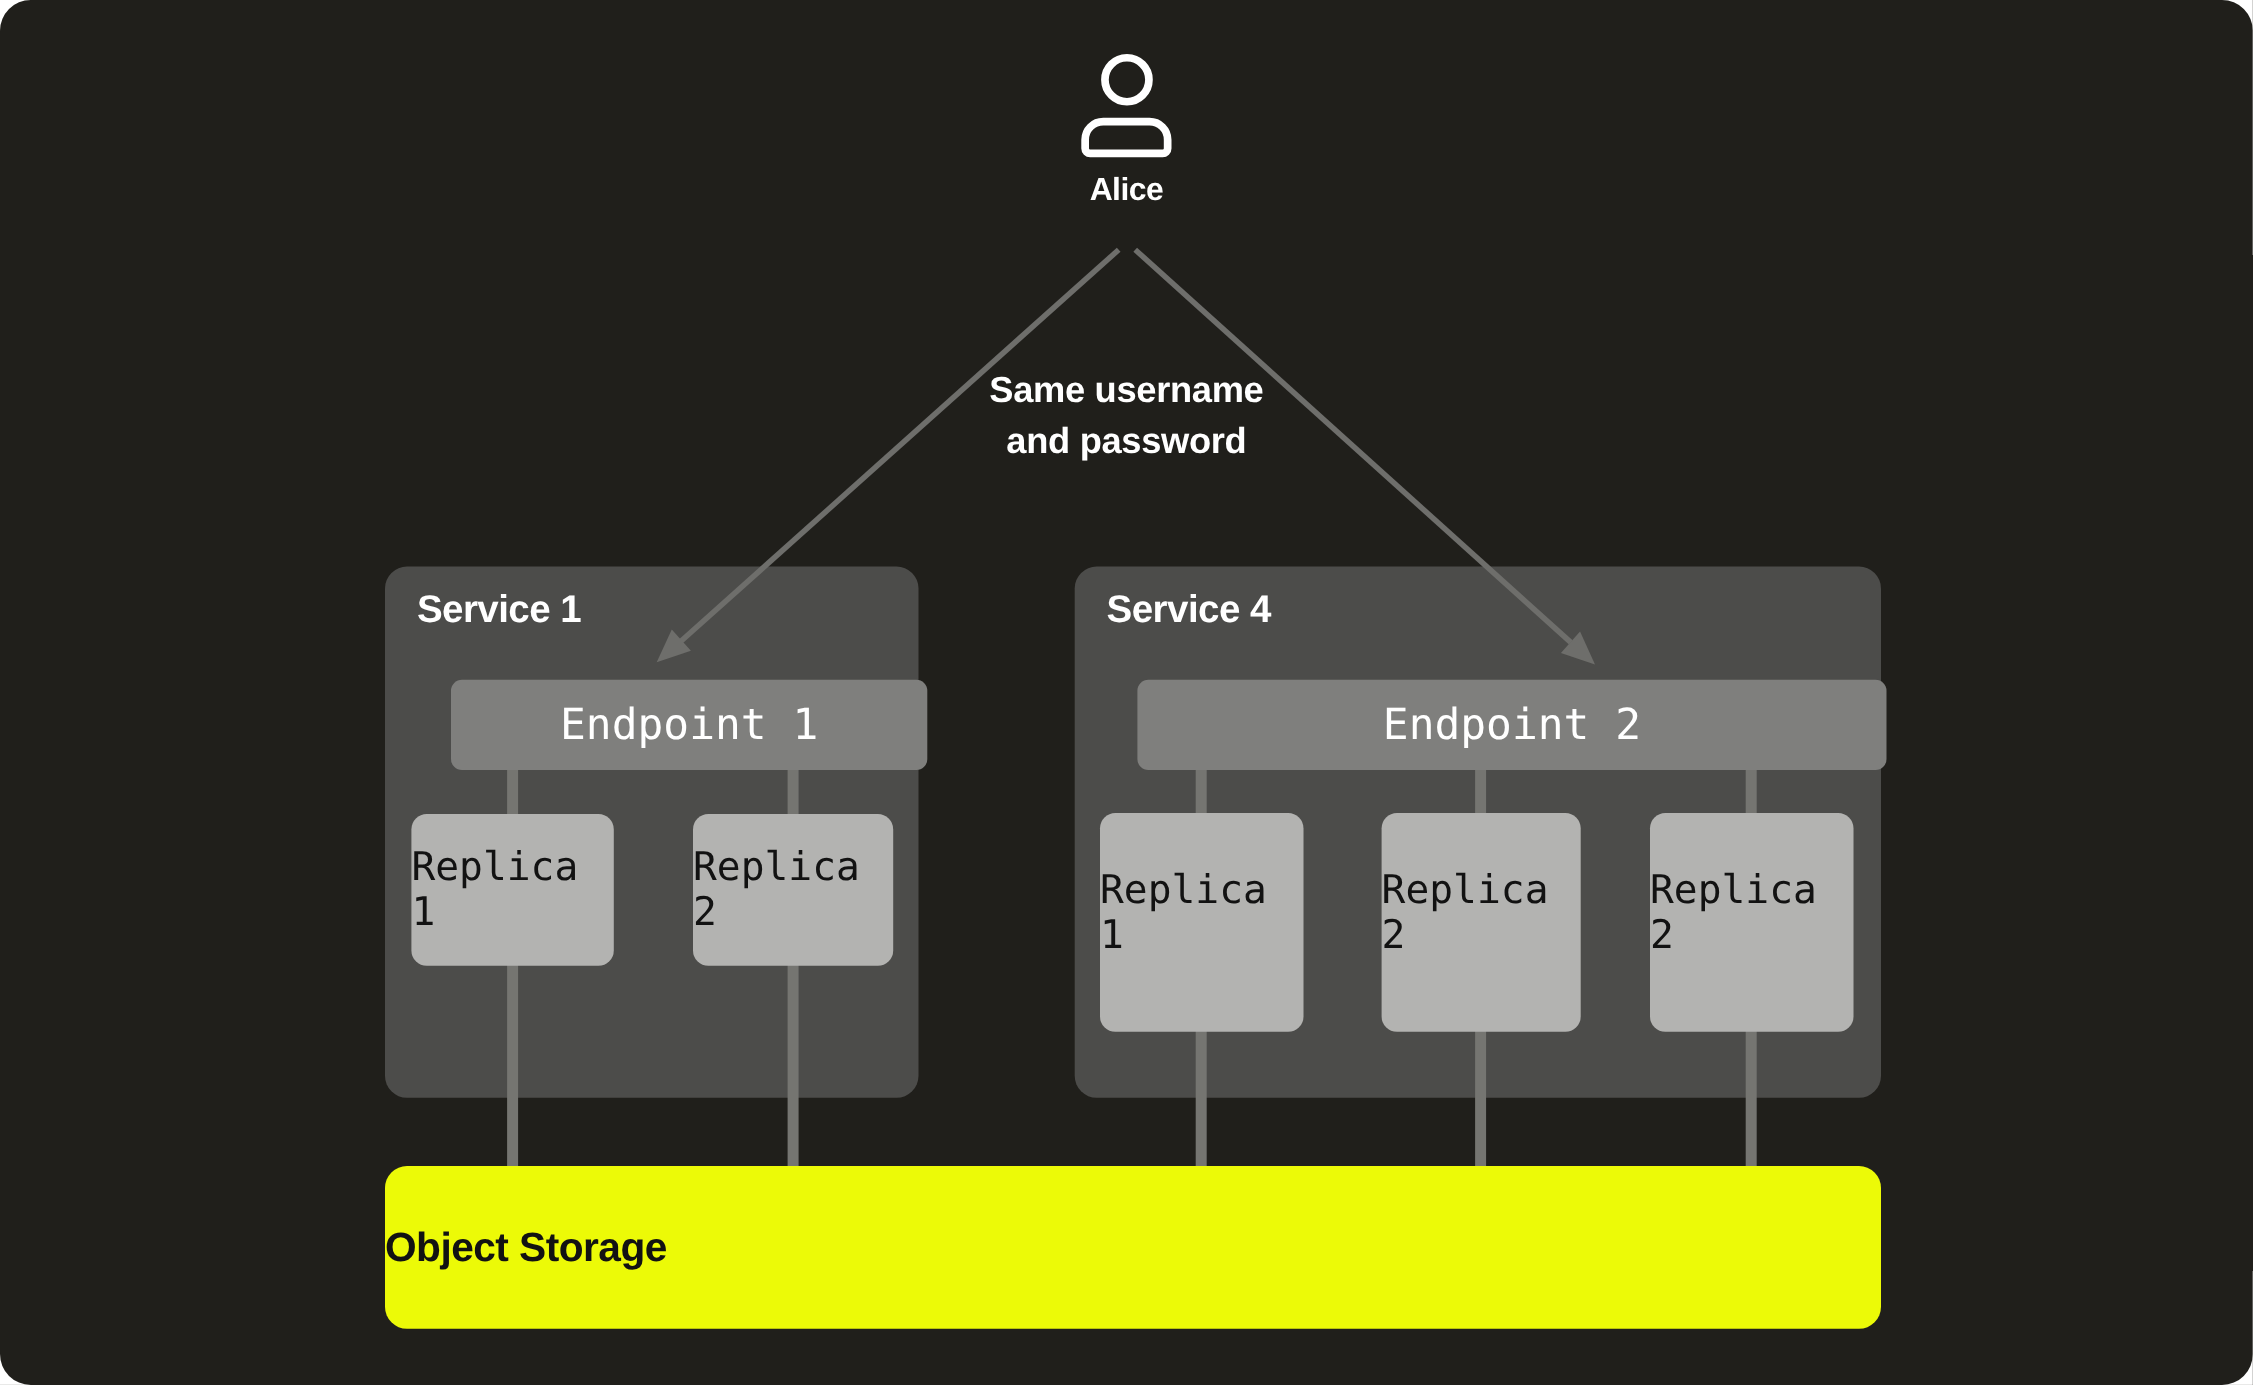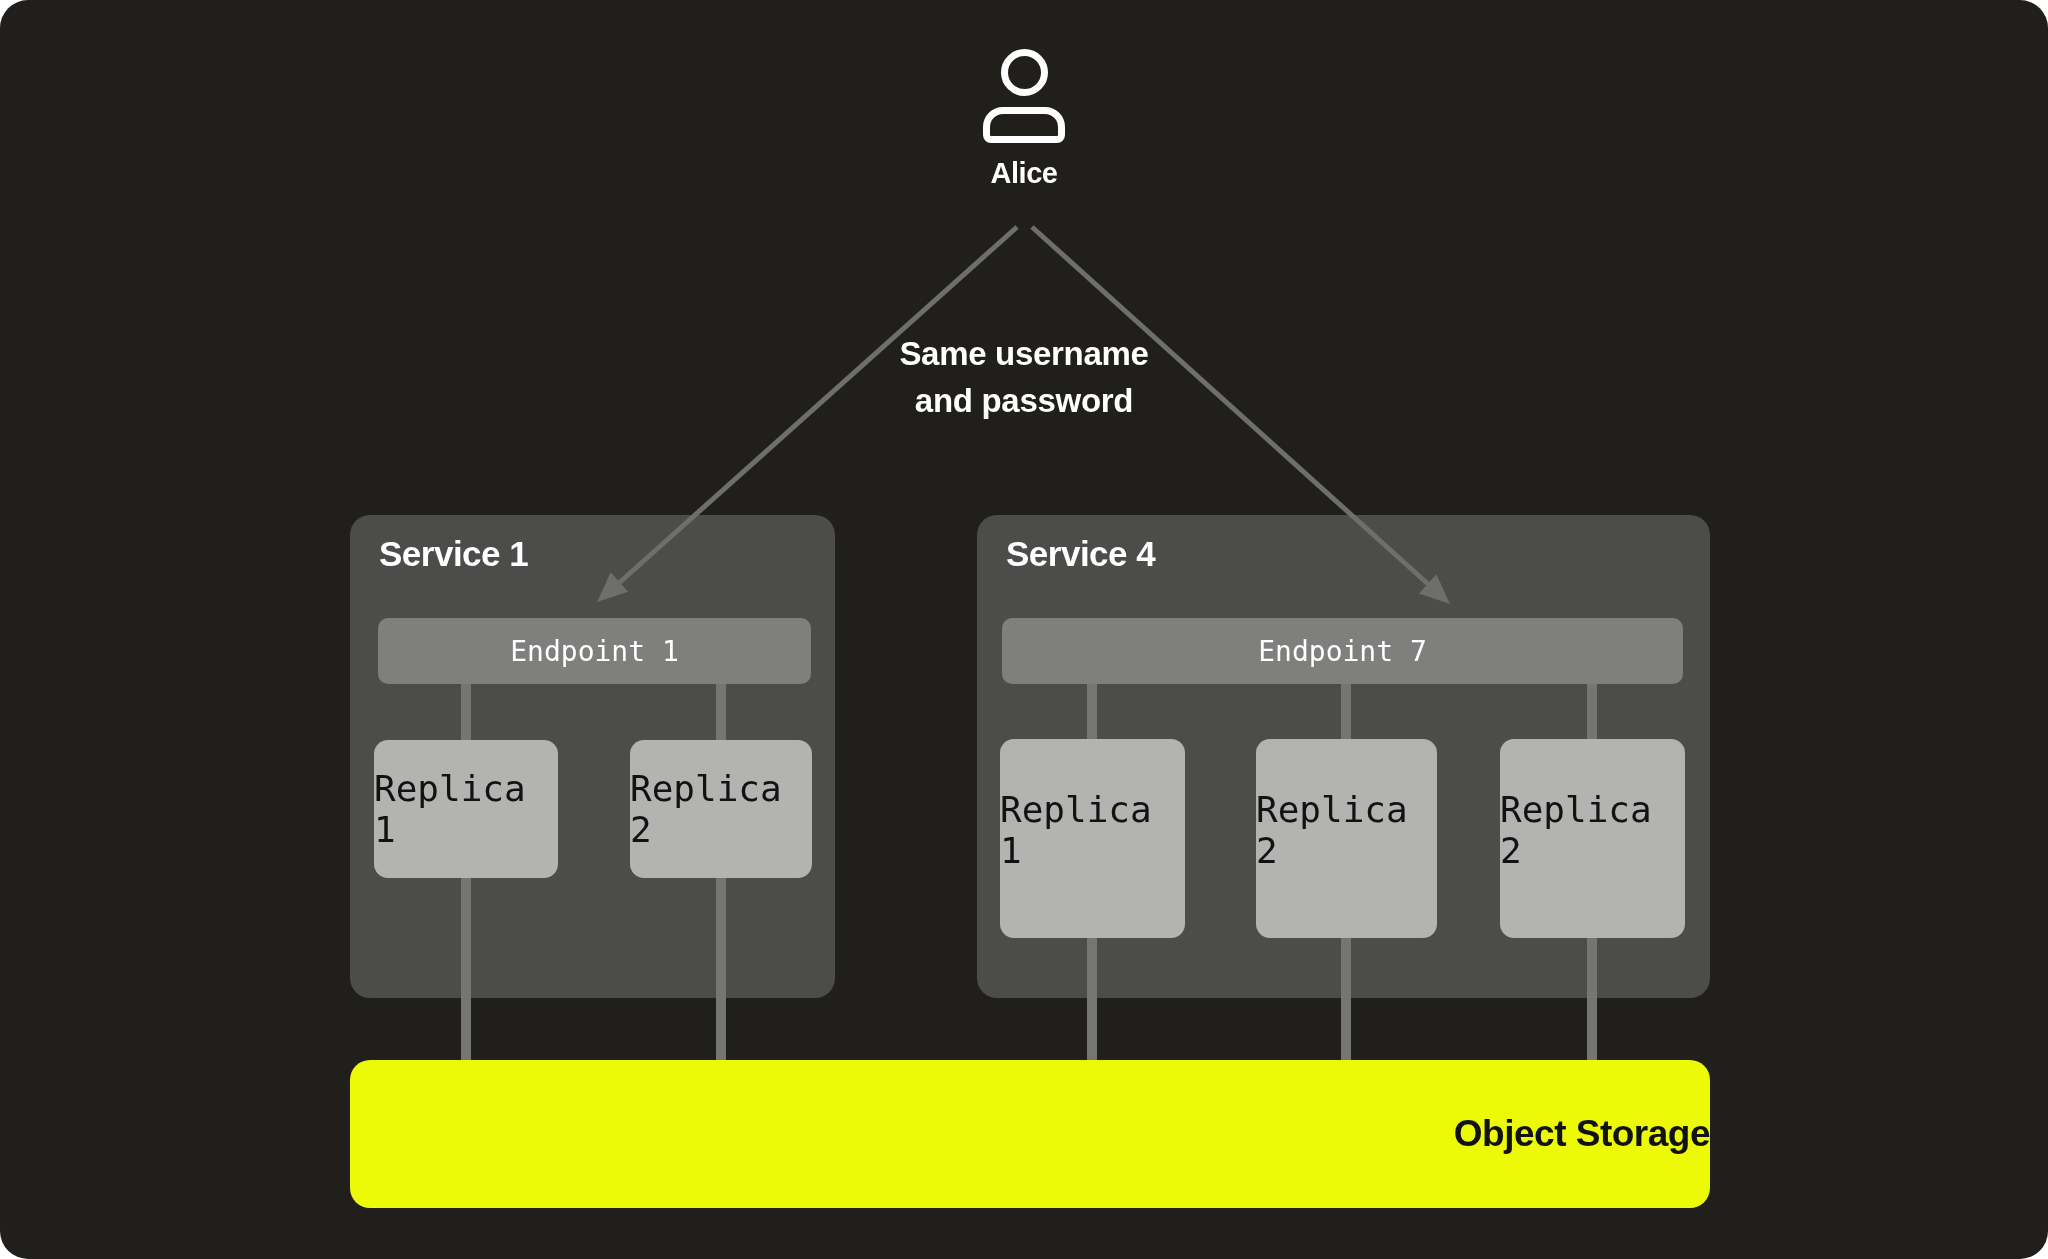--- a/index.html
+++ b/index.html
@@ -57,44 +57,44 @@
     border-radius:20px;z-index:1;
   }
   .panel-title{
     position:absolute;left:29px;top:18px;color:var(--text-light);
     font-size:35px;font-weight:bold;line-height:42px;letter-spacing:-0.5px;text-align:center;
   }
   #service-1{left:350px;width:485px;}
   #service-2{left:977px;width:733px;}
   
   .endpoint{
-    position:absolute;top:618px;height:66px;background:var(--endpoint);
+    position:absolute;top:618px;height:82px;background:var(--endpoint);
     border-radius:10px;z-index:3;display:flex;align-items:center;justify-content:center;
-    color:var(--text-light);font-family:"DejaVu Sans Mono",monospace;font-size:28px;
+    color:var(--text-light);font-family:"DejaVu Sans Mono",monospace;font-size:39px;margin-left:32px;
   }
   #endpoint-1{left:378px;width:433px;}
   #endpoint-2{left:1002px;width:681px;}
   
   .replica{
     position:absolute;background:var(--replica);border-radius:14px;z-index:3;
     display:flex;justify-content:center;
     color:var(--text-dark);font-family:"DejaVu Sans Mono",monospace;font-size:36px;
   }
   .replica.short{top:740px;height:138px;align-items:center;}
   .replica.tall{top:739px;height:199px;align-items:flex-start;padding-top:50px;}
   #s1-replica-1{left:374px;width:184px;}
   #s1-replica-2{left:630px;width:182px;}
   #s2-replica-1{left:1000px;width:185px;}
   #s2-replica-2{left:1256px;width:181px;}
   #s2-replica-3{left:1500px;width:185px;}
   
   .storage{
     position:absolute;left:350px;top:1060px;width:1360px;height:148px;
     background:var(--accent);border-radius:20px;z-index:3;
-    display:flex;align-items:center;justify-content:flex-end;
+    display:flex;align-items:center;justify-content:flex-start;
   }
   .storage-label{
     color:var(--text-dark);font-size:37px;font-weight:bold;letter-spacing:-0.5px;
   }
 </style>
 </head>
 <body>
 
 <div class="canvas">
 
@@ -131,21 +131,21 @@
     <span>Replica 1</span>
   </div>
   <div class="replica short" id="s1-replica-2">
     <span>Replica 2</span>
   </div>
 
   <div class="panel" id="service-2">
     <div class="panel-title">Service 4</div>
   </div>
   <div class="endpoint" id="endpoint-2">
-    <span>Endpoint 7</span>
+    <span>Endpoint 2</span>
   </div>
   <div class="replica tall" id="s2-replica-1">
     <span>Replica 1</span>
   </div>
   <div class="replica tall" id="s2-replica-2">
     <span>Replica 2</span>
   </div>
   <div class="replica tall" id="s2-replica-3">
     <span>Replica 2</span>
   </div>

